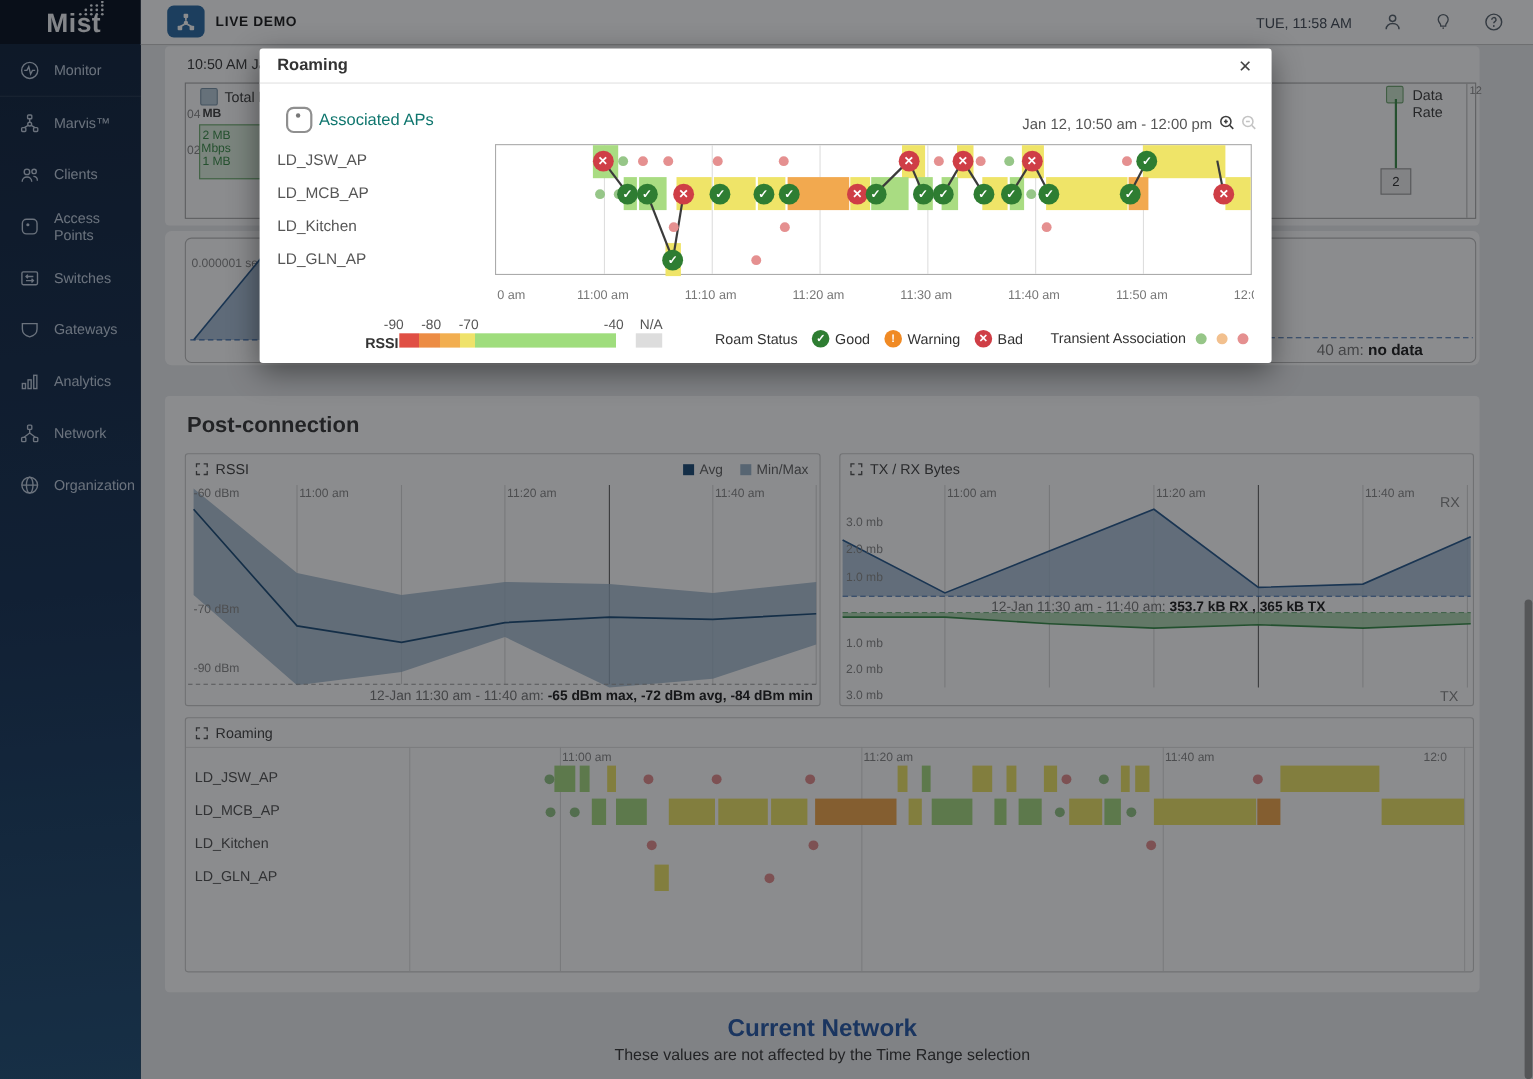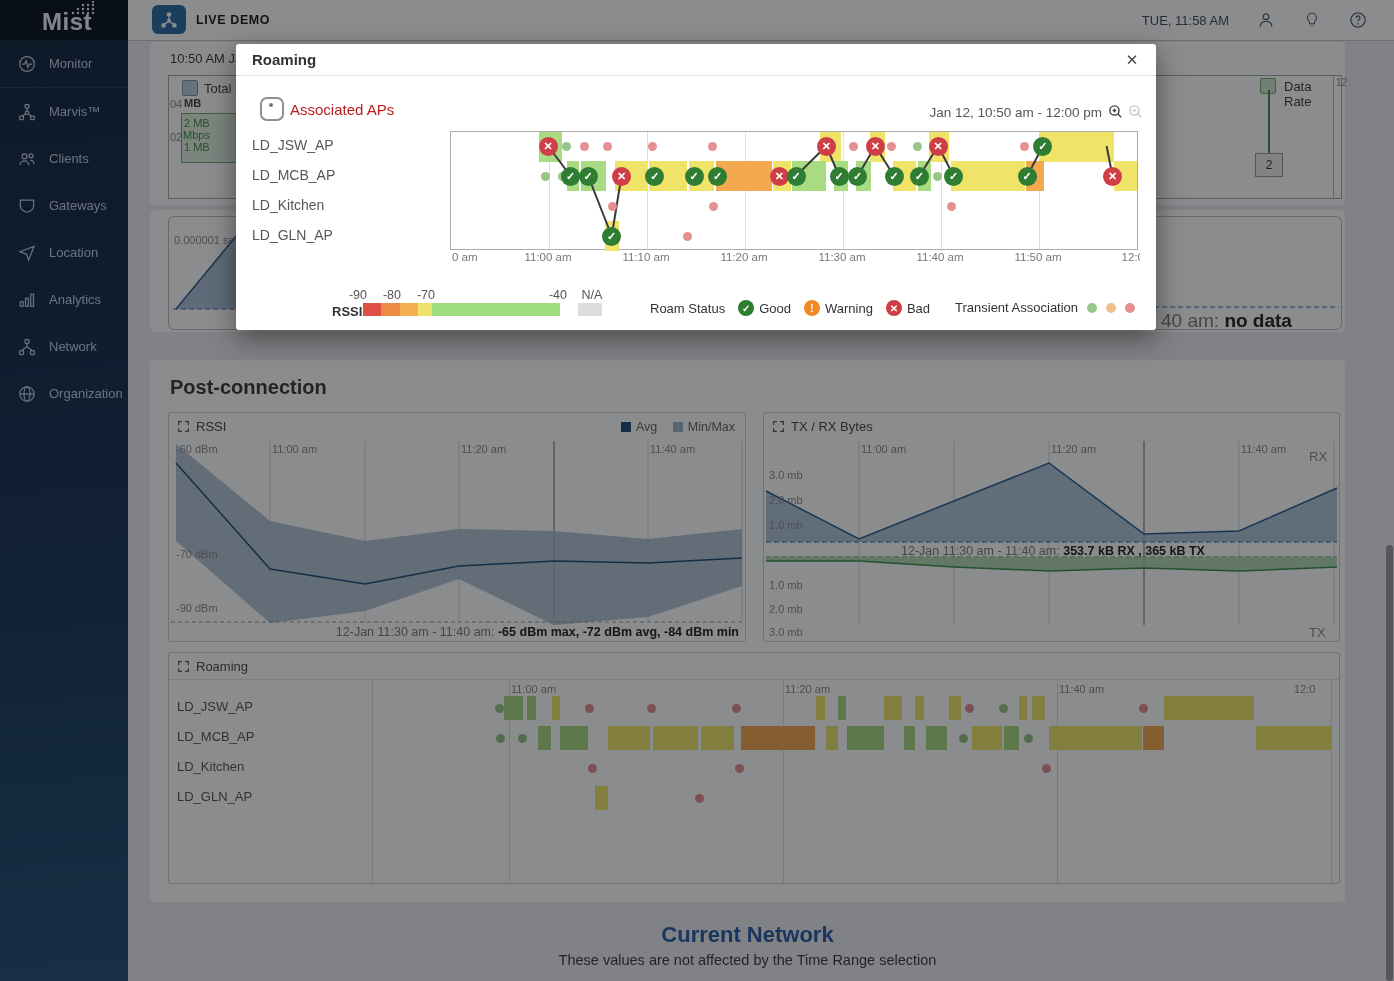--- a/index.html
+++ b/index.html
@@ -54,27 +54,27 @@
   
   #dim{left:0;top:0;width:1394px;height:981px;background:rgba(8,10,14,.47);z-index:5;}
   #modal{left:236px;top:44px;width:920px;height:286px;background:#fff;border-radius:3px;
     z-index:10;box-shadow:0 8px 28px rgba(0,0,0,.45);}
   #modal-head{position:absolute;left:0;top:0;right:0;height:31px;border-bottom:1px solid #e2e2e2;}
   #modal-title{position:absolute;left:16px;top:7px;font-size:15px;font-weight:bold;color:#333;}
   #modal-close{position:absolute;right:12px;top:4px;width:24px;height:24px;display:flex;
     align-items:center;justify-content:center;font-size:15px;color:#444;cursor:pointer;}
   #assoc-icon{position:absolute;left:24px;top:53px;width:20px;height:20px;border:2px solid #8f8f8f;border-radius:7px;}
   #assoc-icon span{position:absolute;left:7px;top:4px;width:4px;height:4px;border-radius:2px;background:#777;}
-  #assoc-label{position:absolute;left:54px;top:57px;font-size:15px;color:#b91c1c;}
+  #assoc-label{position:absolute;left:54px;top:57px;font-size:15px;color:#0f766e;}
   #modal-range{position:absolute;right:54px;top:61px;font-size:13.5px;color:#555;}
   #modal-zoomin{position:absolute;right:32px;top:59px;cursor:pointer;}
   #modal-zoomout{position:absolute;right:12px;top:59px;cursor:pointer;}
   .ap-label{position:absolute;left:16px;height:20px;line-height:20px;font-size:14px;color:#565656;}
   #modal-plot{position:absolute;left:214px;top:87px;width:686px;height:117px;border:1px solid #ababab;background:#fff;}
-  #modal-xticks{position:absolute;left:214px;top:207px;width:690px;height:16px;overflow:hidden;}
+  #modal-xticks{position:absolute;left:214px;top:219px;width:690px;height:16px;overflow:hidden;}
   #modal-xticks span{position:absolute;top:0;font-size:11.5px;color:#777;white-space:nowrap;}
   #modal-legend{position:absolute;left:0;top:240px;width:920px;height:46px;}
   .rssi-tick{position:absolute;top:4px;transform:translateX(-50%);font-size:12.5px;color:#555;}
   #rssi-word{position:absolute;left:96px;top:20px;font-size:13px;font-weight:bold;color:#333;}
   #rssi-bar{position:absolute;left:127px;top:19px;width:197px;height:13px;
     background:linear-gradient(90deg,#e04f44 0 9%,#ec8c44 9% 19%,#f2ae50 19% 28%,#efe26a 28% 35%,#9fdd7d 35% 100%);}
   #na-box{position:absolute;left:342px;top:19px;width:24px;height:13px;background:#ddd;}
   #roam-status-legend{position:absolute;left:414px;top:16px;display:flex;align-items:center;gap:13px;
     font-size:13px;color:#333;}
   #roam-status-legend .ttl,#transient-legend .ttl{font-weight:normal;}
@@ -144,32 +144,42 @@
               <path d="M3.8 19.5c0-3.2 2.4-5.2 5.2-5.2s5.2 2 5.2 5.2"></path>
               <circle cx="16.8" cy="8.2" r="2.4"></circle>
               <path d="M16 13.6c2.6 0 4.4 1.9 4.4 4.7"></path>
             </svg>
           </span>
           <span>Clients</span>
         </div>
         <div class="side-item">
           <span>
             <svg width="20" height="20" viewBox="0 0 24 24" fill="none" stroke="currentColor" stroke-width="1.5">
+              <rect x="4" y="4" width="16" height="16" rx="4.5"></rect>
+              <circle cx="10" cy="10" r="1.7" fill="currentColor" stroke="none"></circle>
+            </svg>
+          </span>
+          <span>Access Points</span>
+        </div>
+        <div class="side-item">
+          <span>
+            <svg width="20" height="20" viewBox="0 0 24 24" fill="none" stroke="currentColor" stroke-width="1.5">
+              <rect x="3.5" y="5" width="17" height="14" rx="1.5"></rect>
+              <path d="M8 10h8 M10 8 8 10l2 2 M8 14.5h8 M14 12.5l2 2-2 2"></path>
+            </svg>
+          </span>
+          <span>Switches</span>
+        </div>
+        <div class="side-item">
+          <span>
+            <svg width="20" height="20" viewBox="0 0 24 24" fill="none" stroke="currentColor" stroke-width="1.5">
               <path d="M4 5h16v6c0 5-3.6 7.5-8 8.5C7.6 18.5 4 16 4 11Z"></path>
             </svg>
           </span>
           <span>Gateways</span>
-        </div>
-        <div class="side-item">
-          <span>
-            <svg width="20" height="20" viewBox="0 0 24 24" fill="none" stroke="currentColor" stroke-width="1.5">
-              <path d="M3.5 10.5 20.5 4l-6.5 16.5-2.8-7.2Z"></path>
-            </svg>
-          </span>
-          <span>Location</span>
         </div>
         <div class="side-item">
           <span>
             <svg width="20" height="20" viewBox="0 0 24 24" fill="none" stroke="currentColor" stroke-width="1.5">
               <rect x="4" y="14" width="3.4" height="5.5"></rect>
               <rect x="10.2" y="10" width="3.4" height="9.5"></rect>
               <rect x="16.4" y="5" width="3.4" height="14.5"></rect>
             </svg>
           </span>
           <span>Analytics</span>
@@ -253,21 +263,21 @@
     <div class="inner-box" style="left:18px;top:6px;width:1172px;height:112px;border-radius:6px;border-color:#bdbdbd;">
       <div class="tinytext" style="left:5px;top:17px;">0.000001 secs</div>
       <svg class="abs" style="left:0;top:0;" width="70" height="112" viewBox="0 0 70 112">
         <polygon points="7,92 68,18 68,92" fill="#9db6d0" opacity=".85"></polygon>
         <polyline points="7,92 68,18" fill="none" stroke="#2a5b8f" stroke-width="1.5"></polyline>
         <line x1="4" y1="92" x2="68" y2="92" stroke="#3f6fae" stroke-width="1" stroke-dasharray="5,3"></line>
       </svg>
       <svg class="abs" style="left:985px;top:88px;" width="185" height="4" viewBox="0 0 185 4">
         <line x1="0" y1="2" x2="185" y2="2" stroke="#3f6fae" stroke-width="1" stroke-dasharray="5,3"></line>
       </svg>
-      <div class="abs tooltip-line" style="left:992px;top:93px;font-size:19px;">
+      <div class="abs tooltip-line" style="left:1028px;top:93px;font-size:14px;">
         <span>40 am: </span><b>no data</b>
       </div>
     </div>
   </div>
 
   <div class="panel" style="left:150px;top:360px;width:1195px;height:542px;">
     <div class="abs" style="left:20px;top:16px;font-size:20px;font-weight:bold;color:#3a3a3a;">Post-connection</div>
 
     <div class="card" style="left:18px;top:52px;width:576px;height:228px;">
       <div class="card-head">

